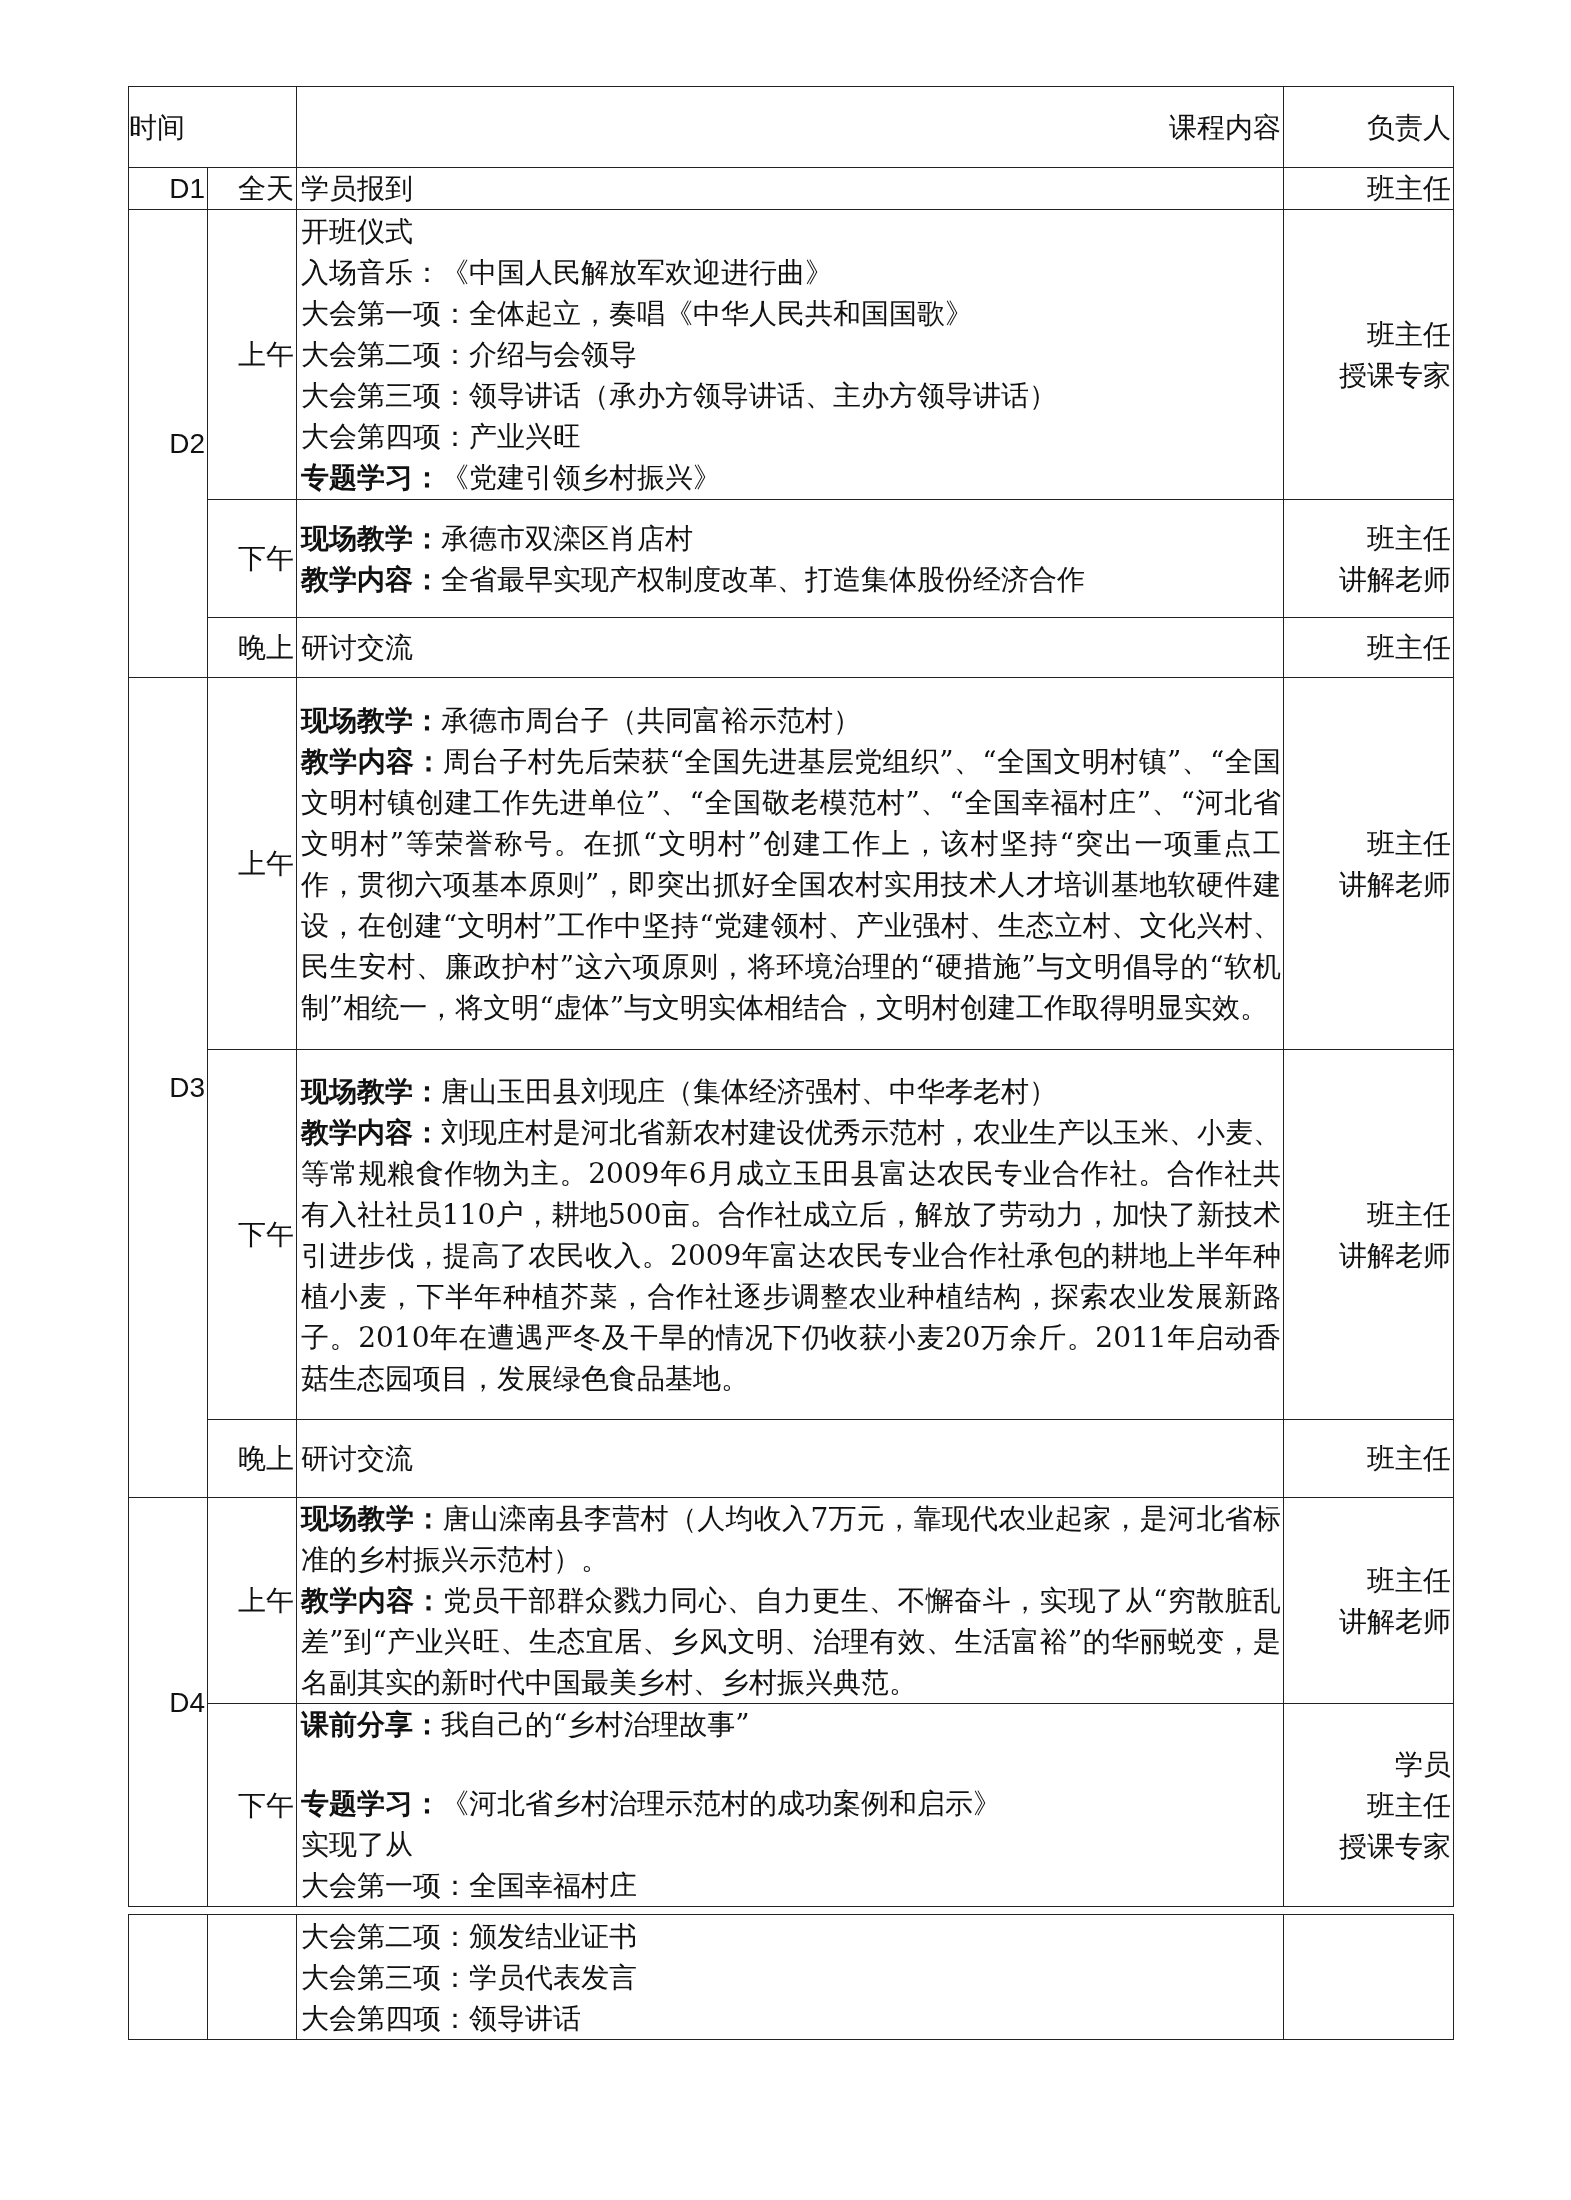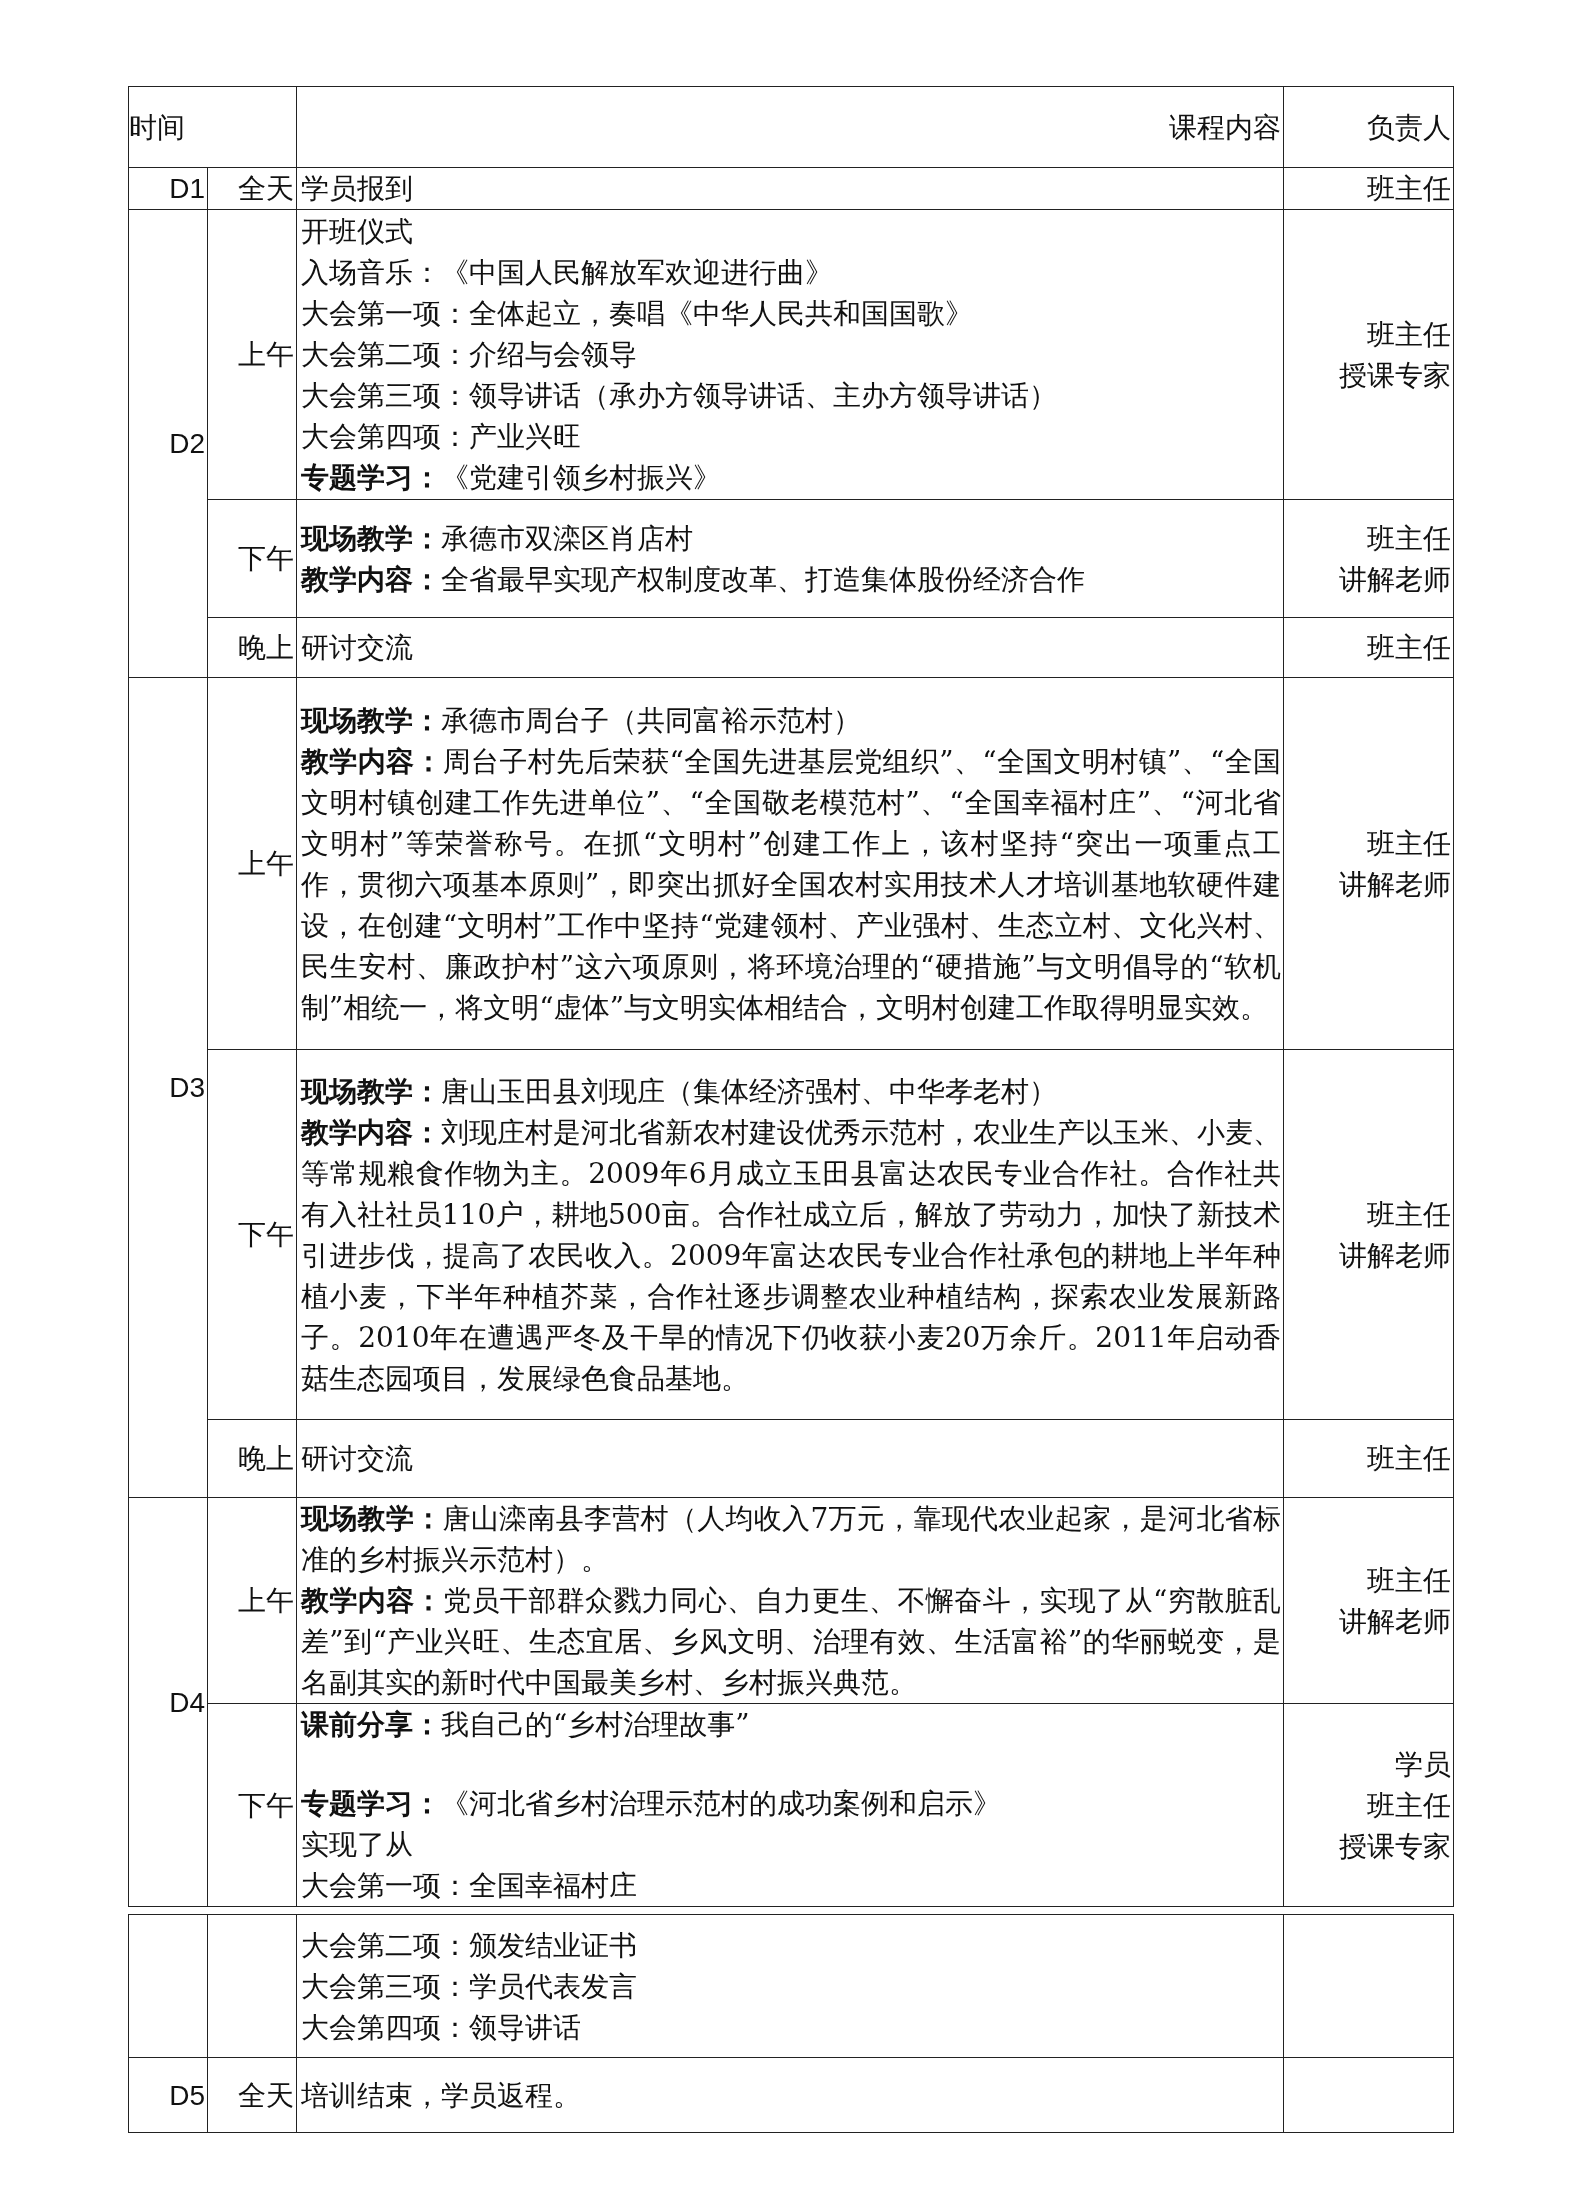--- a/index.html
+++ b/index.html
@@ -139,30 +139,24 @@
   </table>
 
 <table id="t2" class="tbl">
   <colgroup>
       <col class="c0">
       <col class="c1">
       <col class="c2">
       <col class="c3">
     </colgroup>
   <tbody>
-      <tr style="height:143px">
+      <tr style="height:125px">
     <td class="c day"></td>
     <td class="c"></td>
     <td class="content">
       <span class="line">大会第二项：颁发结业证书</span>
       <span class="line">大会第三项：学员代表发言</span>
       <span class="line">大会第四项：领导讲话</span>
     </td>
     <td class="c"></td>
   </tr>
-  <tr style="height:75px">
-    <td class="c day">D5</td>
-    <td class="c">全天</td>
-    <td class="content">培训结束，学员返程。</td>
-    <td class="c"></td>
-  </tr>
 </tbody>
   </table>
 
 </body></html>

